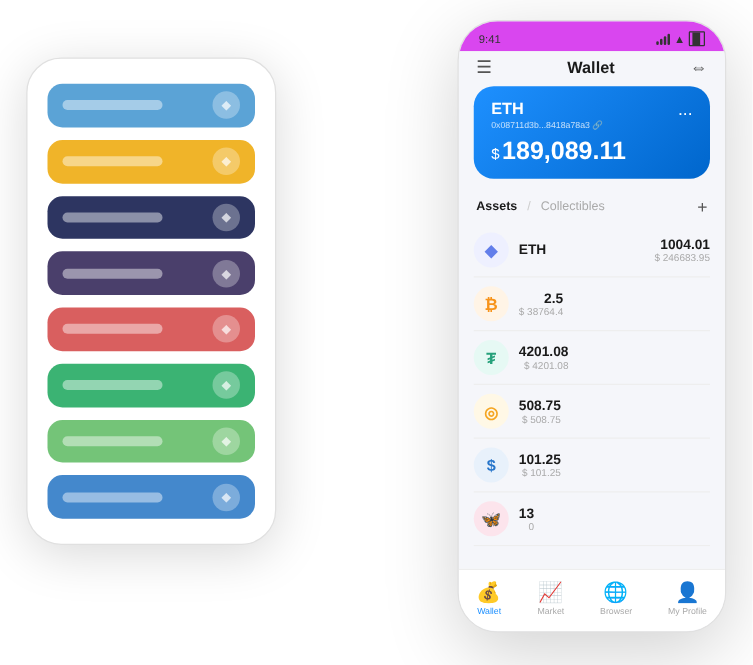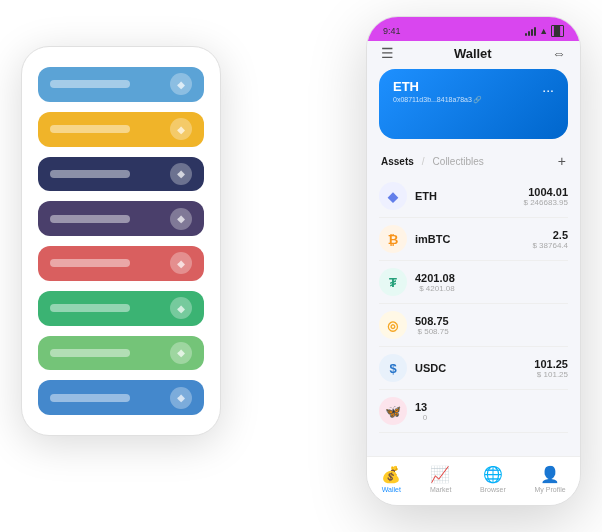--- a/index.html
+++ b/index.html
@@ -331,20 +331,23 @@
       <div class="eth-card-top">
         <div>
           <div class="eth-card-name">ETH</div>
           <div class="eth-card-address">
             <span>0x08711d3b...8418a78a3</span>
             <span>🔗</span>
           </div>
         </div>
         <span class="eth-card-dots">...</span>
       </div>
+      <div class="eth-card-balance">
+        <span class="eth-card-currency">$</span><span>189,089.11</span>
+      </div>
     </div>
 
     <div class="assets-header">
       <div class="assets-tabs">
         <span class="assets-tab">Assets</span>
         <span class="assets-tab-divider">/</span>
         <span class="assets-tab-inactive">Collectibles</span>
       </div>
       <span class="assets-add">+</span>
     </div>
@@ -357,21 +360,20 @@
     <span class="asset-name">ETH</span>
     <div class="asset-amounts">
       <div class="asset-amount-primary">1004.01</div>
       <div class="asset-amount-secondary">$ 246683.95</div>
     </div>
   </div>
         <div class="asset-row">
     <div class="asset-icon" style="background:#fff4e6; color:#f7931a;">
       ₿
     </div>
-    <span class="asset-name">imBTC</span>
     <div class="asset-amounts">
       <div class="asset-amount-primary">2.5</div>
       <div class="asset-amount-secondary">$ 38764.4</div>
     </div>
   </div>
         <div class="asset-row">
     <div class="asset-icon" style="background:#e6f9f4; color:#26a17b;">
       ₮
     </div>
     <div class="asset-amounts">
@@ -385,21 +387,20 @@
     </div>
     <div class="asset-amounts">
       <div class="asset-amount-primary">508.75</div>
       <div class="asset-amount-secondary">$ 508.75</div>
     </div>
   </div>
         <div class="asset-row">
     <div class="asset-icon" style="background:#e8f1fb; color:#2775ca;">
       $
     </div>
-    <span class="asset-name">USDC</span>
     <div class="asset-amounts">
       <div class="asset-amount-primary">101.25</div>
       <div class="asset-amount-secondary">$ 101.25</div>
     </div>
   </div>
         <div class="asset-row">
     <div class="asset-icon" style="background:#fce4ec; color:#e91e63;">
       🦋
     </div>
     <div class="asset-amounts">

